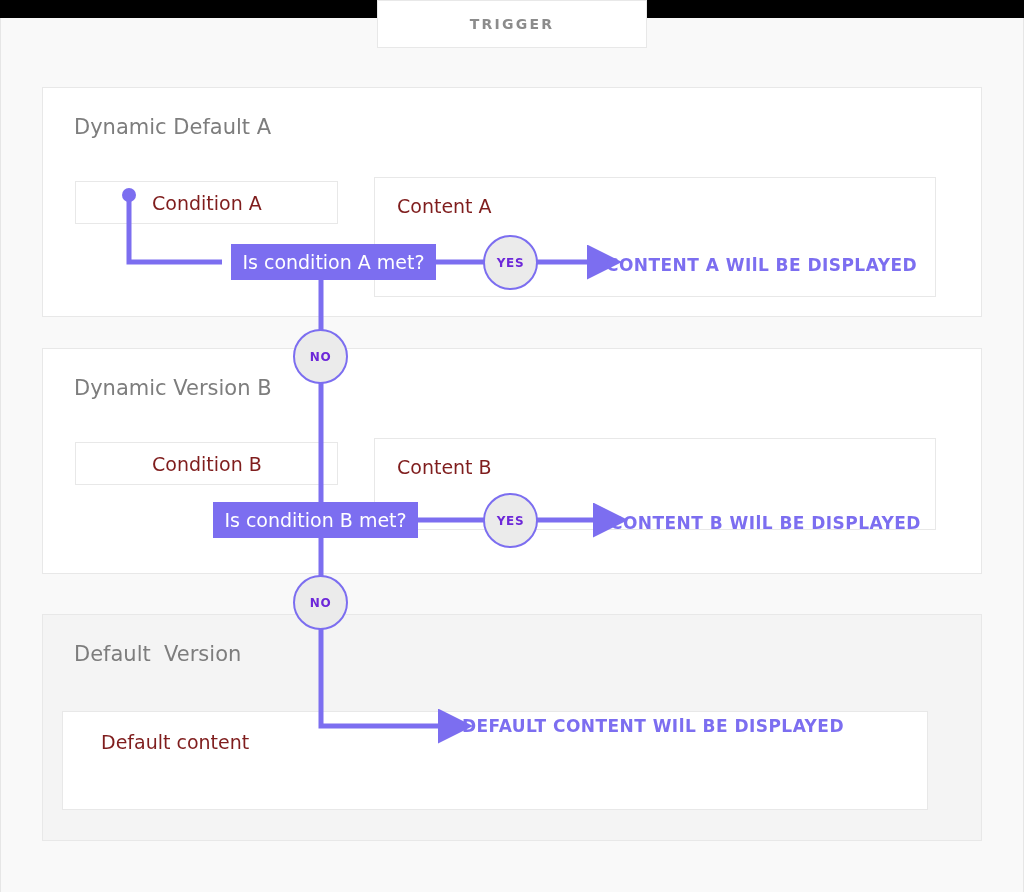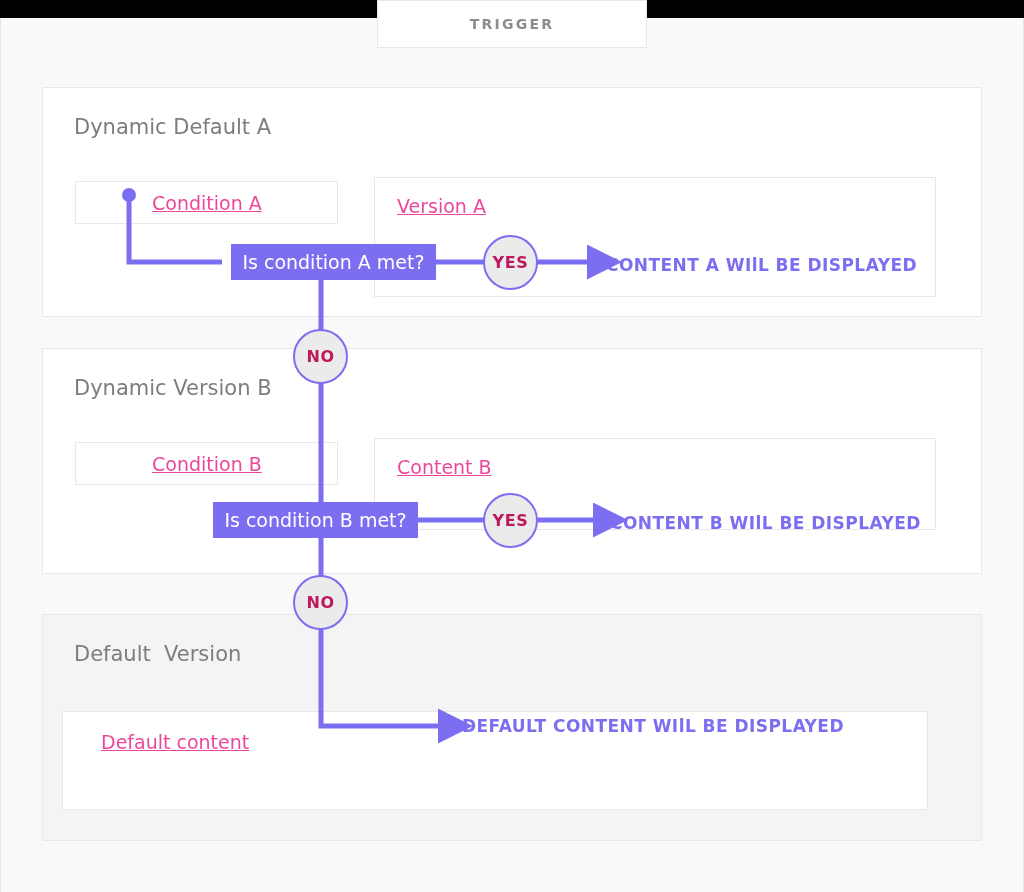--- a/index.html
+++ b/index.html
@@ -79,23 +79,22 @@
   .inner-box {
     position: absolute;
     box-sizing: border-box;
     background: #ffffff;
     border: 1px solid #e8e8e8;
   }
   .inner-label {
     position: absolute;
     left: 38px;
     font-size: 19px;
-    color: #ec4899;
+    color: #7f1d1d;
     white-space: pre;
-    text-decoration: underline;
   }
 
   
   #cond-a { left: 75px;  top: 181px; width: 263px; height: 43px; }
   #cond-b { left: 75px;  top: 442px; width: 263px; height: 43px; }
   #cond-a .inner-label, #cond-b .inner-label { top: 10px; left: 76px; }
 
   
   #content-a { left: 374px; top: 177px; width: 562px; height: 120px; }
   #content-b { left: 374px; top: 438px; width: 562px; height: 92px; }
@@ -129,22 +128,22 @@
   #pill-a { left: 231px; top: 244px; width: 205px; height: 36px; }
   #pill-b { left: 213px; top: 502px; width: 205px; height: 36px; }
 
   
   .node {
     position: absolute;
     box-sizing: border-box;
     background: #ebebeb;
     border: 2px solid #7c6ef0;
     border-radius: 50%;
-    color: #be185d;
-    font-size: 16px;
+    color: #6d28d9;
+    font-size: 12px;
     font-weight: bold;
     letter-spacing: 0.6px;
     display: flex;
     align-items: center;
     justify-content: center;
     z-index: 24;
   }
   #node-yes-a { left: 483px; top: 235px; width: 55px; height: 55px; }
   #node-yes-b { left: 483px; top: 493px; width: 55px; height: 55px; }
   #node-no-1  { left: 293px; top: 329px; width: 55px; height: 55px; }
@@ -177,21 +176,21 @@
 
 <div class="section white" id="section-a">
   <div class="section-title">Dynamic Default A</div>
 </div>
 
 <div class="inner-box" id="cond-a">
   <span class="inner-label">Condition A</span>
 </div>
 
 <div class="inner-box" id="content-a">
-  <span class="inner-label">Version A</span>
+  <span class="inner-label">Content A</span>
 </div>
 
 <div class="section white" id="section-b">
   <div class="section-title">Dynamic Version B</div>
 </div>
 
 <div class="inner-box" id="cond-b">
   <span class="inner-label">Condition B</span>
 </div>
 

